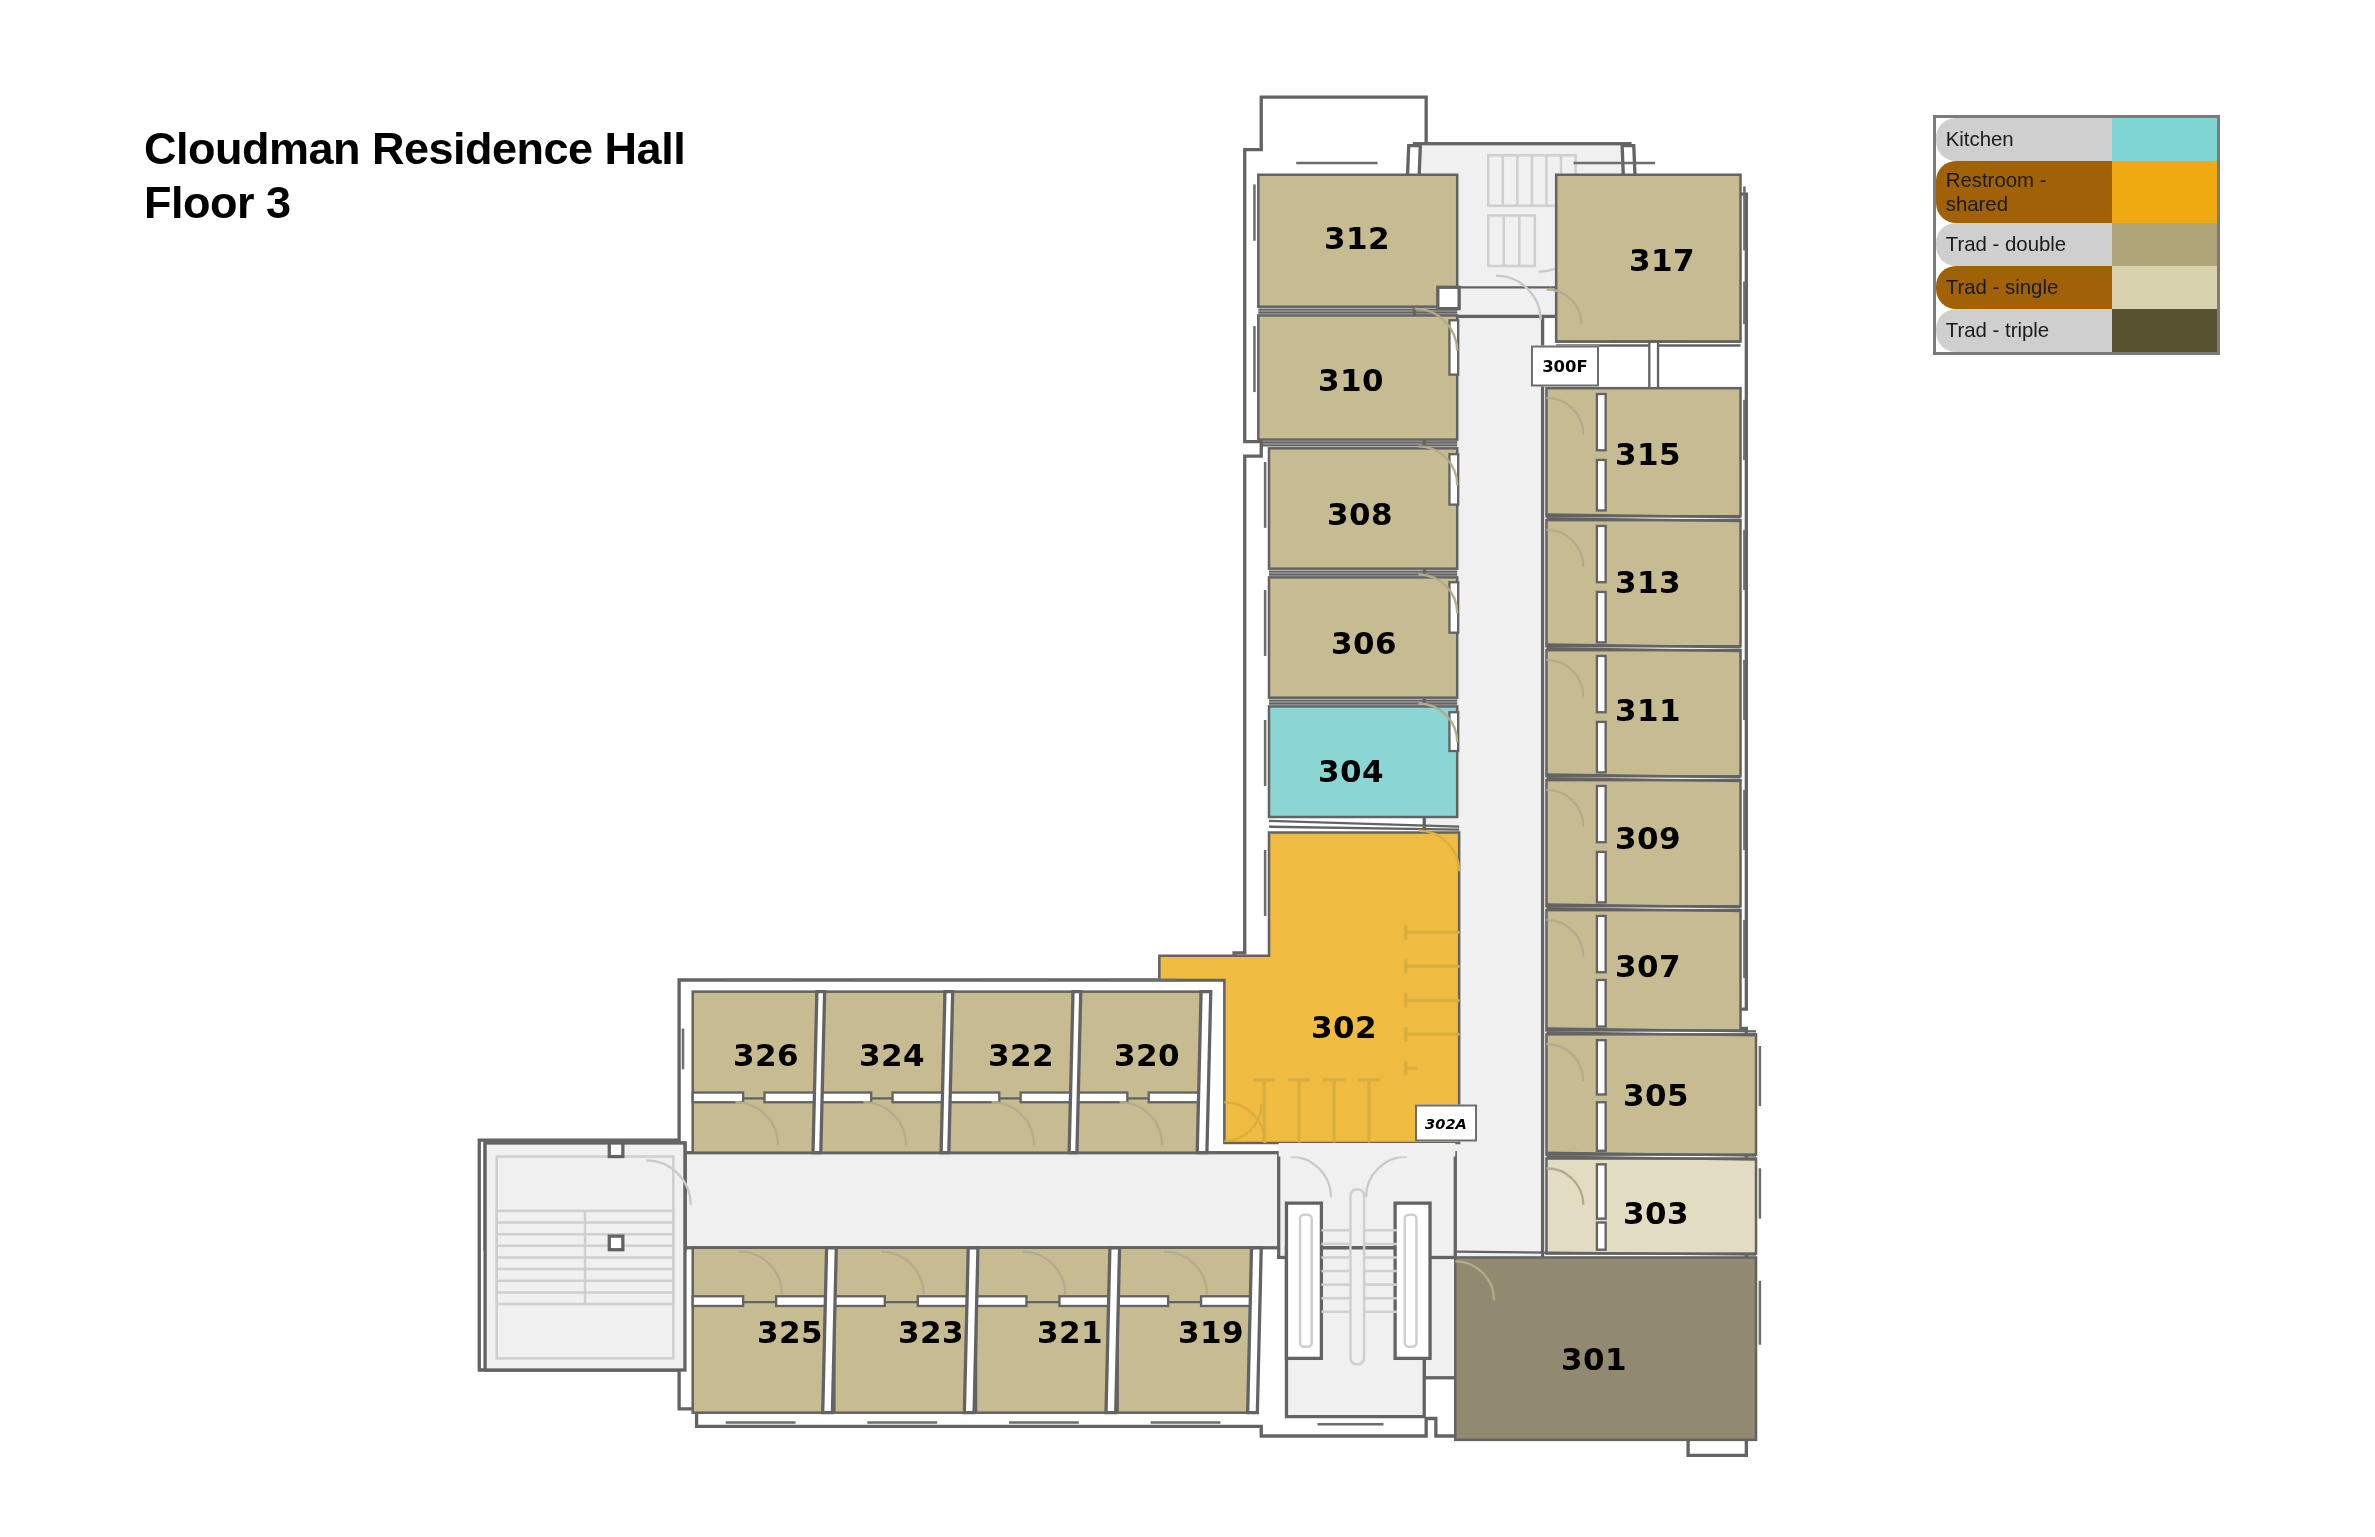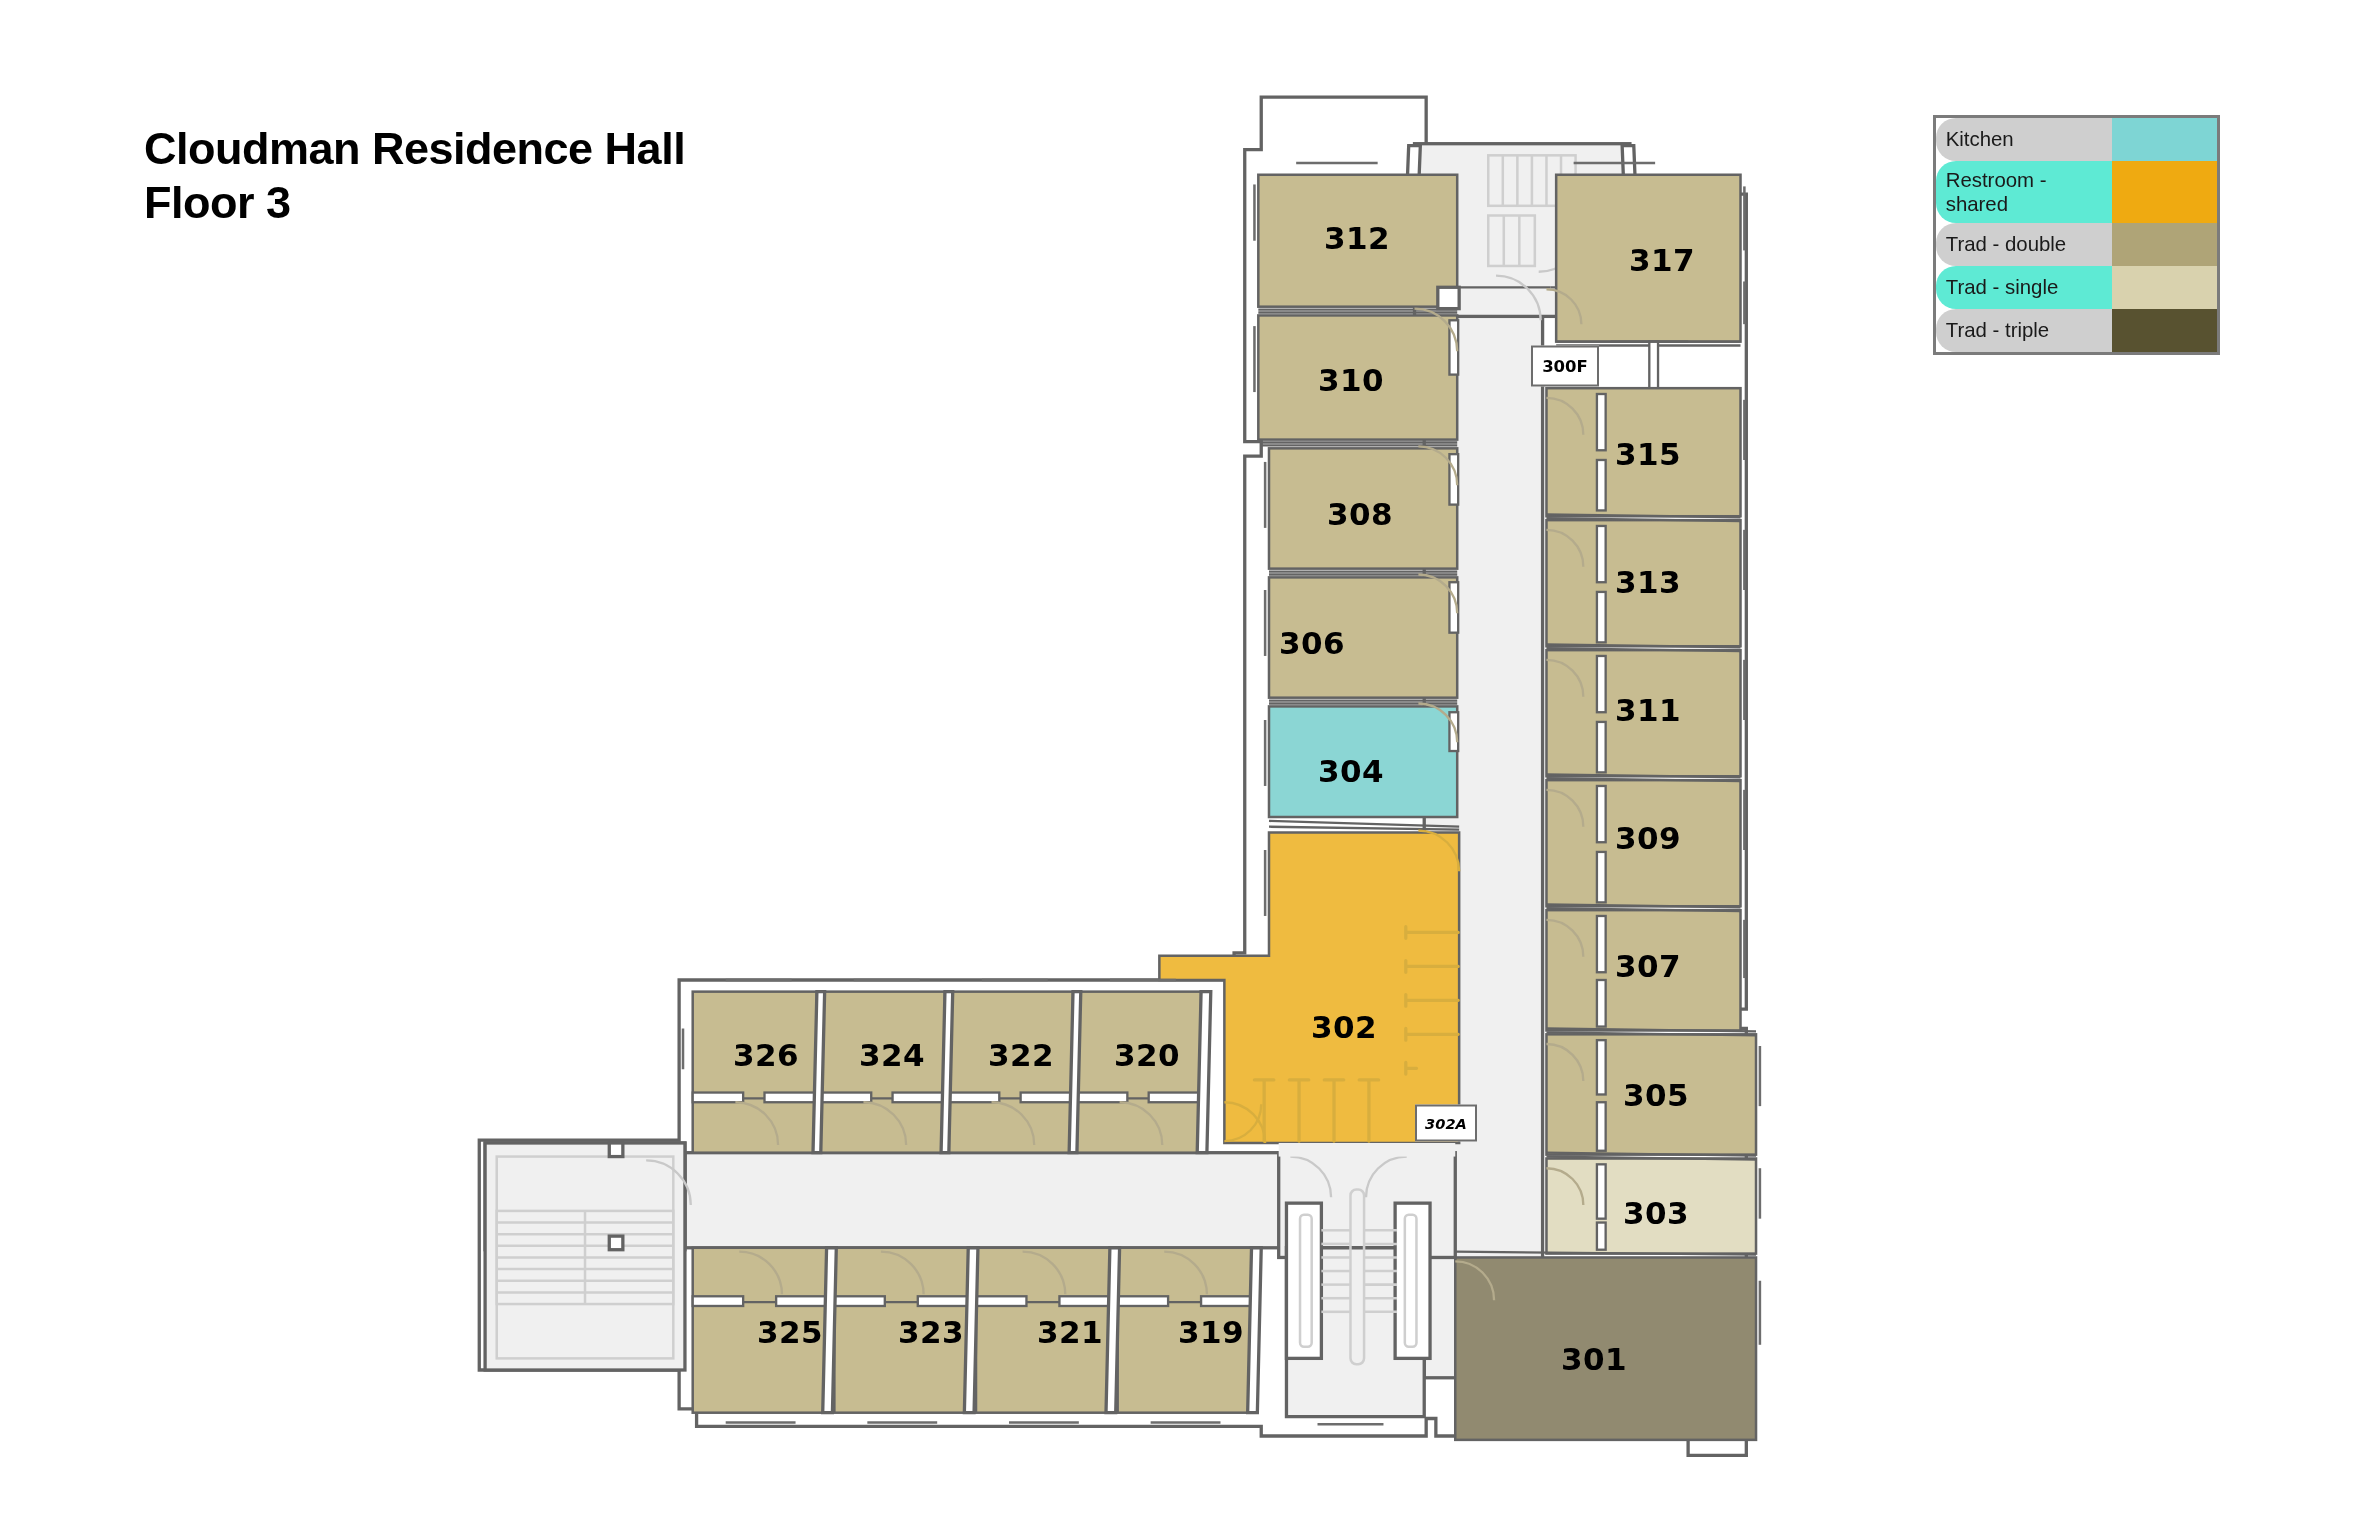--- a/index.html
+++ b/index.html
@@ -8,21 +8,21 @@
 
   #page-title{position:absolute;left:144px;top:122px;font-size:45px;
       font-weight:bold;color:#000;line-height:1.20;letter-spacing:-0.5px;}
   #page-title .ln{display:block;white-space:nowrap;}
 
   
   #legend{position:absolute;left:1933px;top:115px;width:287px;
       border:3.9px solid #7b7b7b;background:#fff;box-sizing:border-box;}
   .leg-row{display:flex;align-items:stretch;min-height:43px;border-radius:20px;}
   .leg-row.odd{background:#cfcfcf;}
-  .leg-row.even{background:#5eead4;}
+  .leg-row.even{background:#a16207;}
   .leg-label{flex:1;font-size:20.4px;color:#1a1a1a;padding:6.8px 0 6.8px 9.7px;
       line-height:1.18;display:flex;align-items:center;}
   .leg-sw{width:105px;flex:none;}
 
   
   #plan{position:absolute;left:0;top:0;width:2375px;height:1537px;}
 
   
   .rm-label{position:absolute;font-weight:bold;color:#000;
       font-family:"DejaVu Sans","Liberation Sans",sans-serif;
@@ -417,21 +417,21 @@
 
   <rect class="circn" x="1318" y="1178" width="182" height="14"></rect>
 
 </svg>
 </div>
 
 <div id="labels">
     <div class="rm-label big" style="left: 1357px; top: 238px;">312</div>
     <div class="rm-label big" style="left: 1351px; top: 380px;">310</div>
     <div class="rm-label big" style="left: 1360px; top: 514px;">308</div>
-    <div class="rm-label big" style="left: 1312px; top: 643px;">306</div>
+    <div class="rm-label big" style="left: 1364px; top: 643px;">306</div>
     <div class="rm-label big" style="left: 1351px; top: 771px;">304</div>
     <div class="rm-label big" style="left: 1344px; top: 1027px;">302</div>
     <div class="rm-label big" style="left: 1662px; top: 260px;">317</div>
     <div class="rm-label big" style="left: 1648px; top: 454px;">315</div>
     <div class="rm-label big" style="left: 1648px; top: 582px;">313</div>
     <div class="rm-label big" style="left: 1648px; top: 710px;">311</div>
     <div class="rm-label big" style="left: 1648px; top: 838px;">309</div>
     <div class="rm-label big" style="left: 1648px; top: 966px;">307</div>
     <div class="rm-label big" style="left: 1656px; top: 1095px;">305</div>
     <div class="rm-label big" style="left: 1656px; top: 1213px;">303</div>

